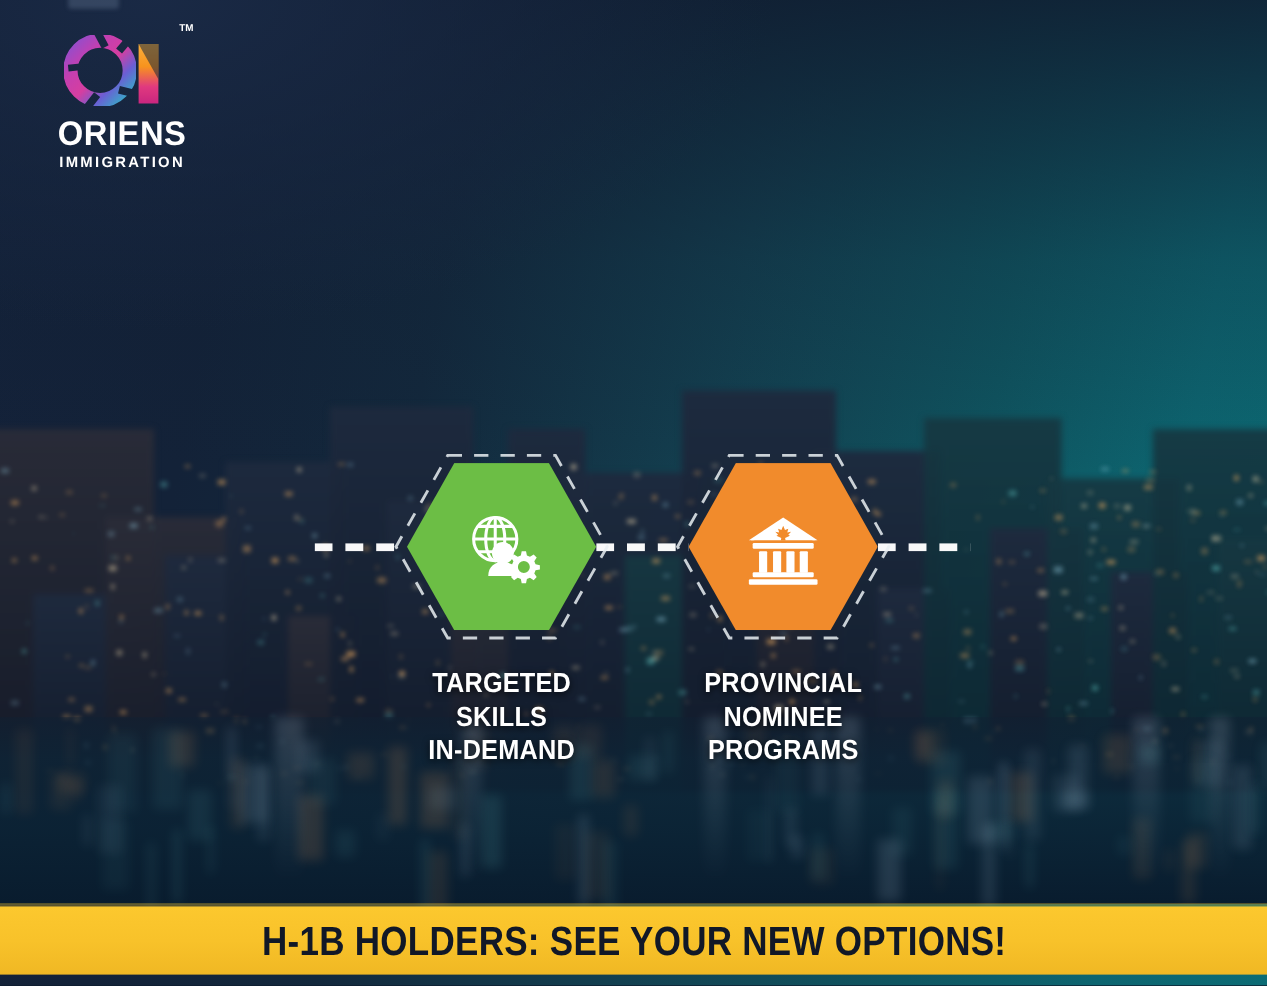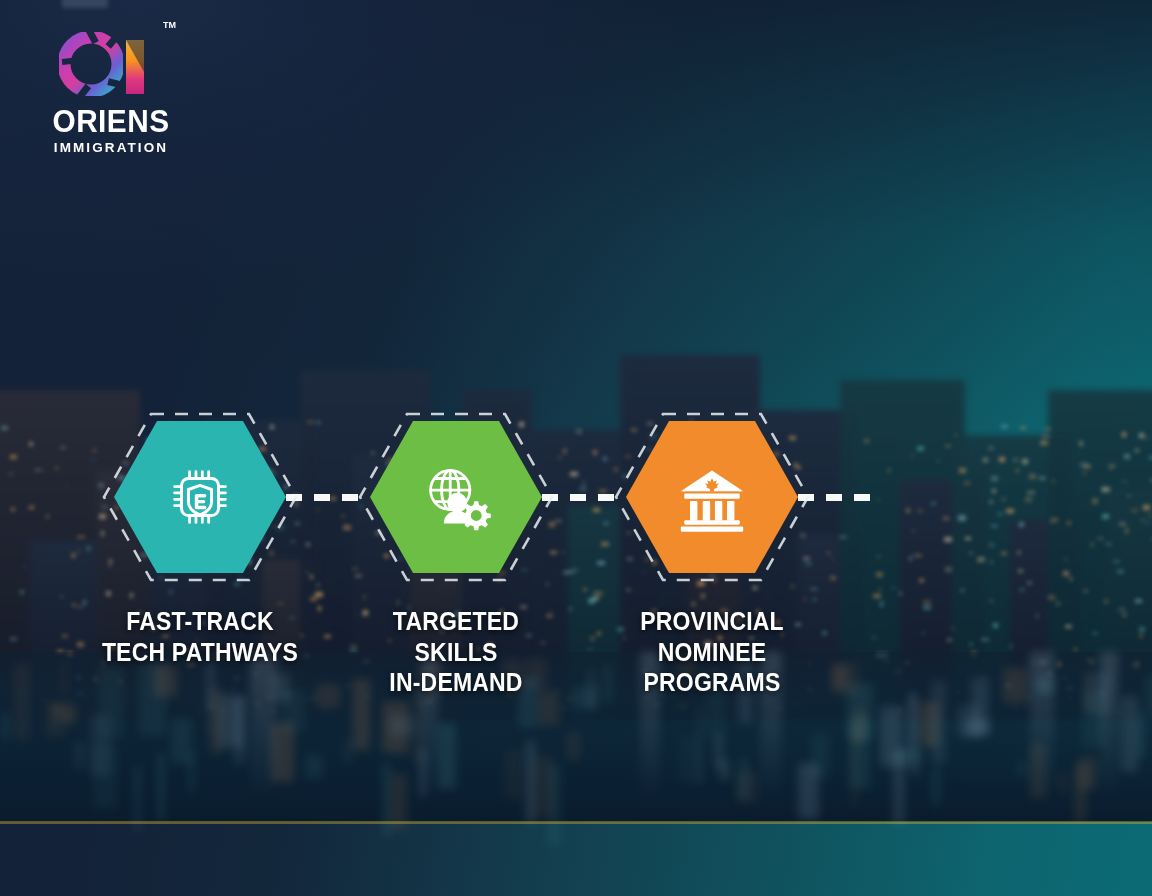--- a/index.html
+++ b/index.html
@@ -865,47 +865,20 @@
       <div class="logo-name">ORIENS</div>
       <div class="logo-sub">IMMIGRATION</div>
     </div>
   </div>
 
 
   <div class="hexrow" id="hexrow">
       <div class="connector" style="left:286px;width:84px;"></div>
       <div class="connector" style="left:542px;width:84px;"></div>
       <div class="connector" style="left:798px;width:84px;"></div>
-      <div class="step" style="left:84px;">
-        <div class="hex-stack">
-          <div class="hex-dash">
-            <svg viewBox="0 0 196 170" preserveAspectRatio="none">
-              <polygon points="49,2 147,2 194,85 147,168 49,168 2,85" fill="none" stroke="#e9eef2" stroke-width="2.6" stroke-dasharray="13 11" opacity=".85"></polygon>
-            </svg>
-          </div>
-          <div class="hex-fill" style="background:#2bb5b0;">
-            <div class="hex-icon">
-
-    <svg viewBox="0 0 64 64" fill="none" stroke="#fff" stroke-width="2.6" stroke-linecap="round" stroke-linejoin="round">
-      <rect x="16" y="16" width="32" height="32" rx="6"></rect>
-      <path d="M32 22 L42 25.5 V36 C42 41.5 37 45.5 32 47.5 C27 45.5 22 41.5 22 36 V25.5 Z"></path>
-      <path d="M29 31 h7 M29 36 h6 M29 41 h7 M29 31 v10" stroke-width="3"></path>
-      <g stroke-width="2.4">
-        <path d="M23 16 V10 M28.5 16 V10 M34 16 V10 M39.5 16 V10"></path>
-        <path d="M23 48 V54 M28.5 48 V54 M34 48 V54 M39.5 48 V54"></path>
-        <path d="M16 23 H10 M16 28.5 H10 M16 34 H10 M16 39.5 H10"></path>
-        <path d="M48 23 H54 M48 28.5 H54 M48 34 H54 M48 39.5 H54"></path>
-      </g>
-    </svg>
-            </div>
-          </div>
-        </div>
-        <div class="step-label">FAST-TRACK
-TECH PATHWAYS</div>
-      </div>
       <div class="step" style="left:596px;">
         <div class="hex-stack">
           <div class="hex-dash">
             <svg viewBox="0 0 196 170" preserveAspectRatio="none">
               <polygon points="49,2 147,2 194,85 147,168 49,168 2,85" fill="none" stroke="#e9eef2" stroke-width="2.6" stroke-dasharray="13 11" opacity=".85"></polygon>
             </svg>
           </div>
           <div class="hex-fill" style="background:#f18b2c;">
             <div class="hex-icon">
 
@@ -961,14 +934,17 @@
     </svg>
             </div>
           </div>
         </div>
         <div class="step-label">TARGETED SKILLS
 IN-DEMAND</div>
       </div>
     </div>
 
   <div class="banner-strip-top"></div>
+  <div class="banner">
+    <div class="banner-text">H-1B HOLDERS: SEE YOUR NEW OPTIONS!</div>
+  </div>
 
 </div>
 
 </body></html>

